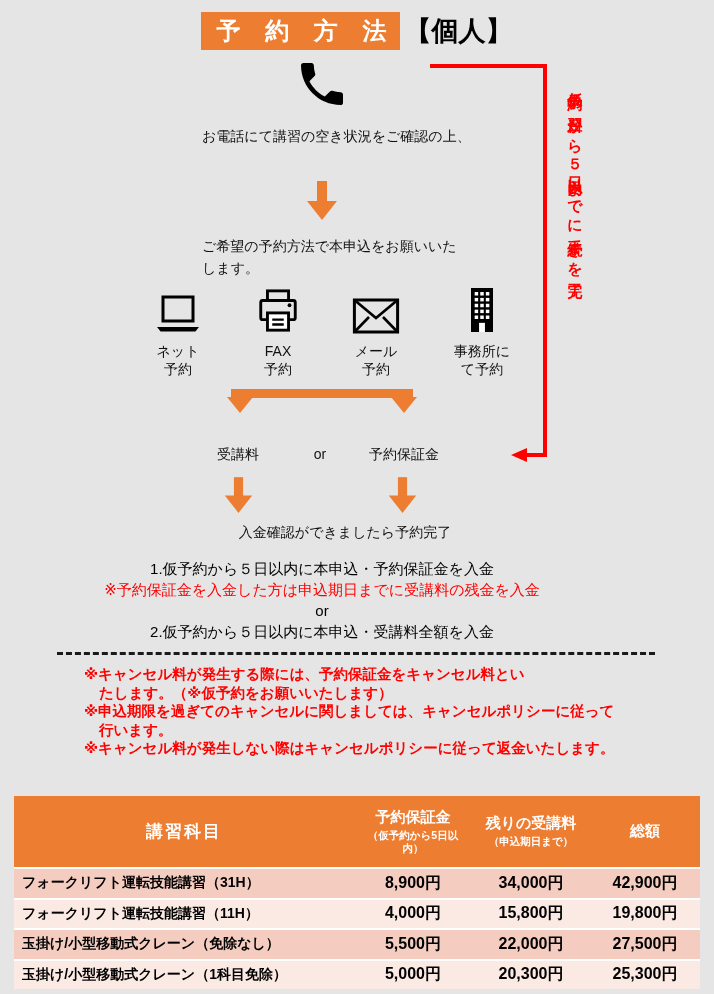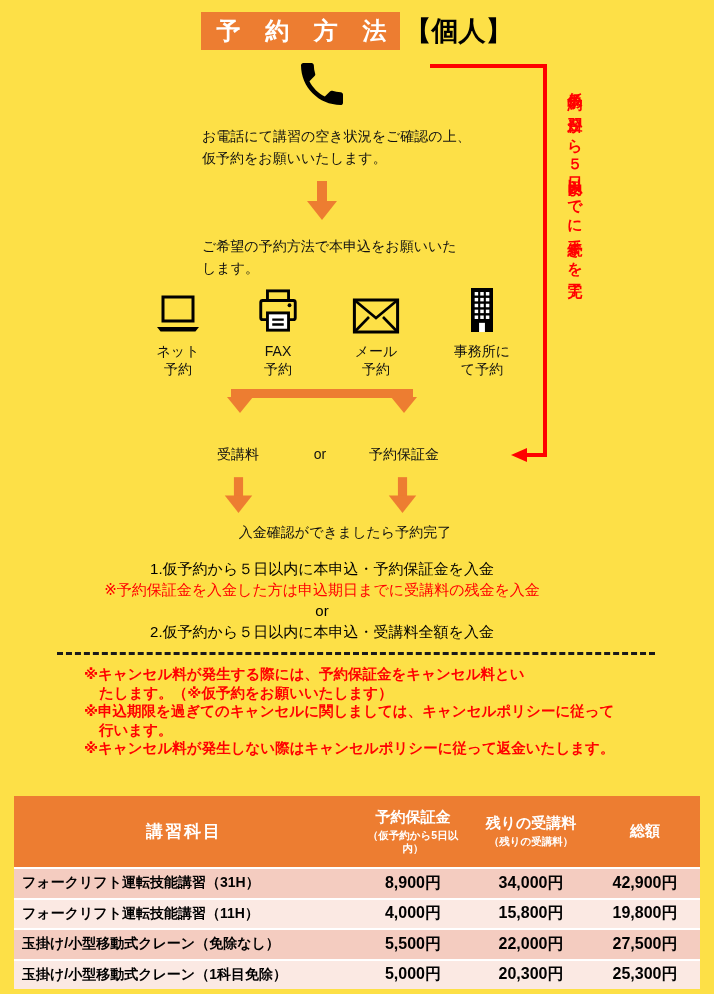--- a/index.html
+++ b/index.html
@@ -1,17 +1,17 @@
 <!DOCTYPE html>
 <html style="--accent-orange: #ED7D31; --note-red: #FF0000; --row-dark: #F4CCC0; --row-light: #FBE9E3;"><head>
 <meta charset="utf-8">
 <style>
   html,body{margin:0;padding:0;background:#fff;}
   body{font-family:"Liberation Sans","DejaVu Sans",sans-serif;color:#000;}
-  .page{position:relative;width:714px;height:994px;background:#fde047;overflow:hidden;}
+  .page{position:relative;width:714px;height:994px;background:#e5e5e5;overflow:hidden;}
   .orange{color:var(--accent-orange,#ED7D31);}
   .red{color:var(--note-red,#FF0000);}
   .abs{position:absolute;}
   .cx{transform:translateX(-50%);}
 
   .title-row{position:absolute;top:12px;left:0;width:100%;display:flex;justify-content:center;align-items:center;gap:5px;}
   .title-box{background:var(--accent-orange,#ED7D31);color:#fff;font-weight:bold;font-size:24px;letter-spacing:9px;padding:3px 4px 3px 15px;}
   .title-suffix{font-size:27px;font-weight:bold;}
 
   .phone{left:294px;top:56px;}
@@ -66,21 +66,20 @@
     <span class="title-suffix">【個人】</span>
   </div>
 
   <div class="abs phone">
     <svg width="56" height="56" viewBox="0 0 24 24">
         <path fill="#000" d="M6.62 10.79c1.44 2.83 3.76 5.14 6.59 6.59l2.2-2.2c.27-.27.67-.36 1.02-.24 1.12.37 2.33.57 3.57.57.55 0 1 .45 1 1V20c0 .55-.45 1-1 1-9.39 0-17-7.61-17-17 0-.55.45-1 1-1h3.5c.55 0 1 .45 1 1 0 1.25.2 2.45.57 3.57.11.35.03.74-.25 1.02l-2.2 2.2z"></path>
       </svg>
   </div>
   <div class="abs step1 step-text">
     <div>お電話にて講習の空き状況をご確認の上、</div>
-    <div>仮予約をお願いいたします。</div>
   </div>
 
   <div class="abs arrow1 orange">
     <svg width="36" height="40" viewBox="0 0 36 40">
         <rect x="13" y="0" width="10" height="21" fill="currentColor"></rect>
         <polygon points="3,20 33,20 18,39" fill="currentColor"></polygon>
       </svg>
   </div>
 
   <div class="abs step2 step-text">
@@ -216,21 +215,21 @@
     <div class="t-header">
       <div class="th">
         <div class="th-big">講習科目</div>
       </div>
       <div class="th">
         <div class="th-main">予約保証金</div>
         <div class="th-sub">（仮予約から5日以内）</div>
       </div>
       <div class="th">
         <div class="th-main">残りの受講料</div>
-        <div class="th-sub">（残りの受講料）</div>
+        <div class="th-sub">（申込期日まで）</div>
       </div>
       <div class="th">
         <div class="th-main">総額</div>
       </div>
     </div>
 
     <div class="t-row dark">
       <div class="td course">フォークリフト運転技能講習（31H）</div>
       <div class="td money">8,900円</div>
       <div class="td money">34,000円</div>

